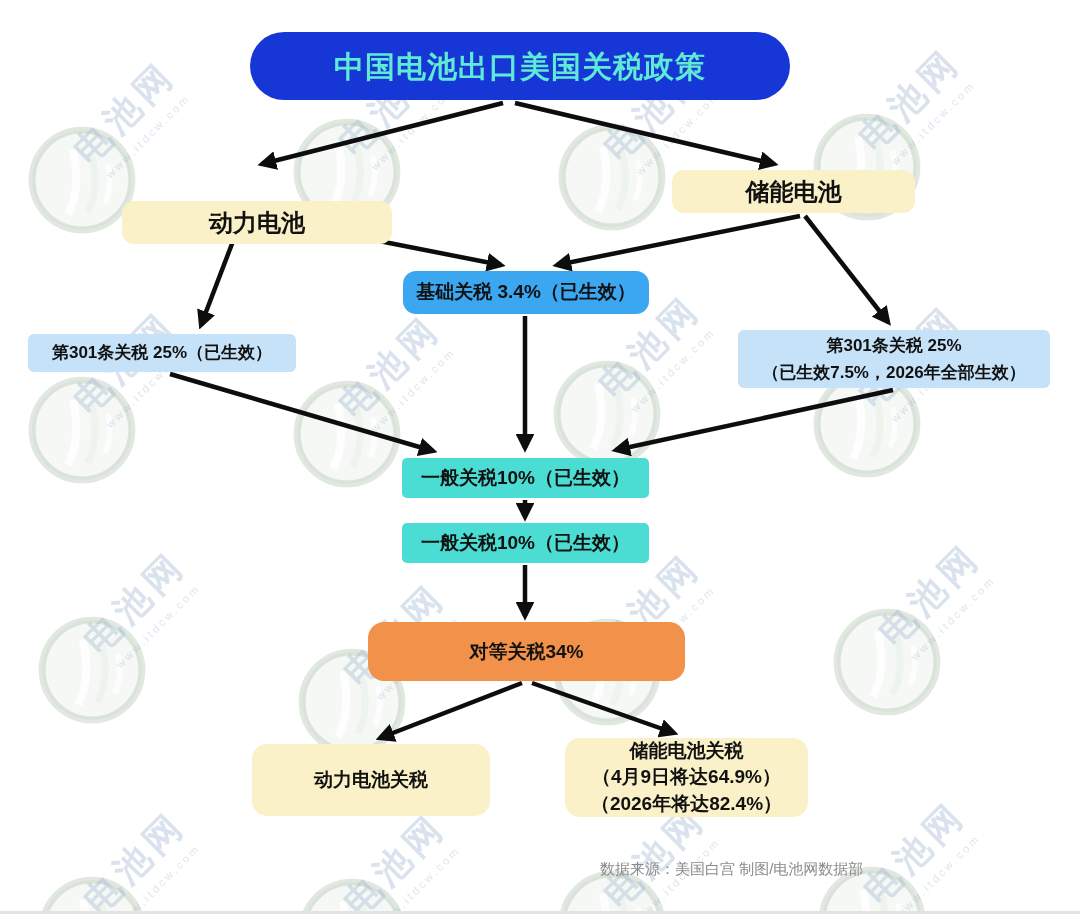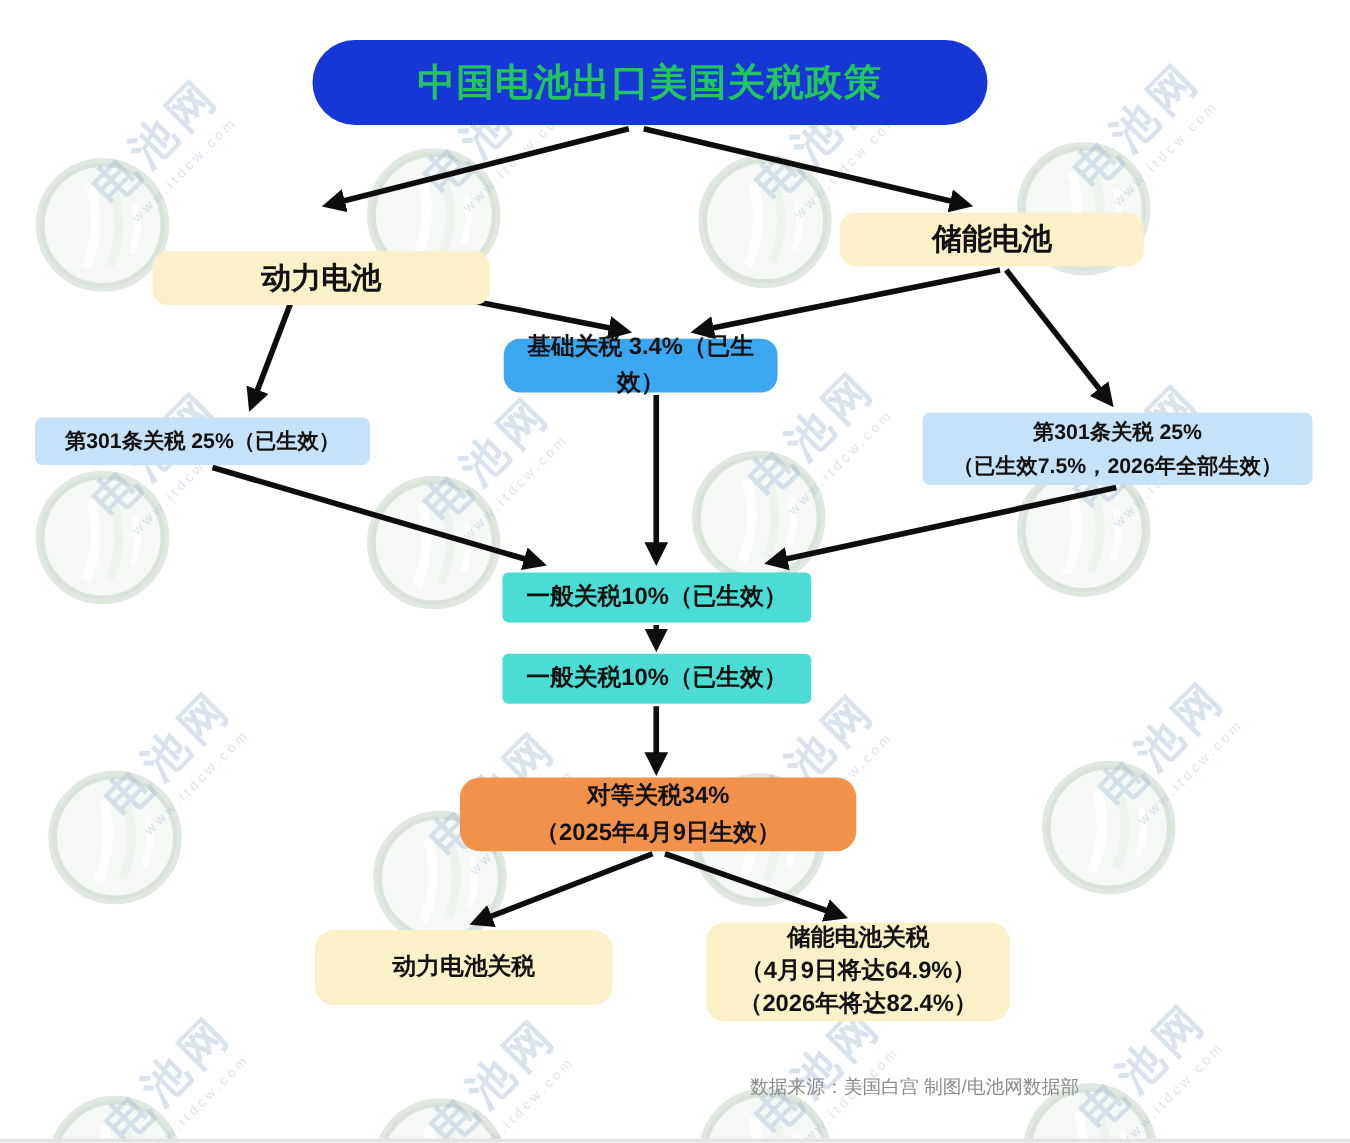--- a/index.html
+++ b/index.html
@@ -33,40 +33,40 @@
   }
   
   .node{
     position:absolute;z-index:3;
     display:flex;flex-direction:column;align-items:center;justify-content:center;
     text-align:center;font-weight:bold;line-height:1.5;
   }
   .title-pill{
     left:250px;top:32px;width:540px;height:68px;
     background:#1636d6;border-radius:34px;
-    color:#22c55e;font-size:30px;letter-spacing:1px;
+    color:#5eead4;font-size:30px;letter-spacing:1px;
   }
   .yellow{background:#faf1c9;border-radius:12px;}
   .node-power{left:122px;top:170px;width:270px;height:43px;font-size:24px;margin-top:31px;}
   .node-storage{left:672px;top:170px;width:243px;height:43px;font-size:24px;}
   .node-base{
-    left:403px;top:271px;width:219px;height:43px;
+    left:403px;top:271px;width:246px;height:43px;
     background:#3ba7f0;border-radius:13px;font-size:19px;
   }
   .lightblue{background:#c6e2f8;border-radius:6px;font-size:17px;}
   .node-301-left{left:28px;top:334px;width:268px;height:38px;}
   .node-301-right{left:738px;top:330px;width:312px;height:58px;line-height:1.6;}
   .teal{background:#4bdcd3;border-radius:5px;font-size:19px;}
   .node-general1{left:402px;top:458px;width:247px;height:40px;}
   .node-general2{left:402px;top:523px;width:247px;height:40px;}
   .node-reciprocal{
     left:368px;top:622px;width:317px;height:59px;
     background:#f2914a;border-radius:16px;font-size:19px;line-height:1.55;
   }
-  .node-power-total{left:252px;top:744px;width:238px;height:60px;font-size:19px;border-radius:15px;line-height:1.55;}
+  .node-power-total{left:252px;top:744px;width:238px;height:72px;font-size:19px;border-radius:15px;line-height:1.55;}
   .node-storage-total{left:565px;top:738px;width:243px;height:79px;font-size:19px;border-radius:15px;line-height:1.4;}
   
   .arrow-layer{position:absolute;left:0;top:0;z-index:2;}
   .arrow-layer line{stroke:#0d0d0d;stroke-width:4.5;}
   
   .source-note{
     position:absolute;left:600px;top:860px;width:310px;
     text-align:left;font-size:15px;color:#8a8a8a;z-index:3;
   }
   .bottom-rule{
@@ -289,21 +289,20 @@
 <div class="node teal node-general1">
   <span>一般关税10%（已生效）</span>
 </div>
 
 <div class="node teal node-general2">
   <span>一般关税10%（已生效）</span>
 </div>
 
 <div class="node node-reciprocal">
   <span>对等关税34%</span>
-  <span>（2025年4月9日生效）</span>
 </div>
 
 <div class="node yellow node-power-total">
   <span>动力电池关税</span>
 </div>
 
 <div class="node yellow node-storage-total">
   <span>储能电池关税</span>
   <span>（4月9日将达64.9%）</span>
   <span>（2026年将达82.4%）</span>

